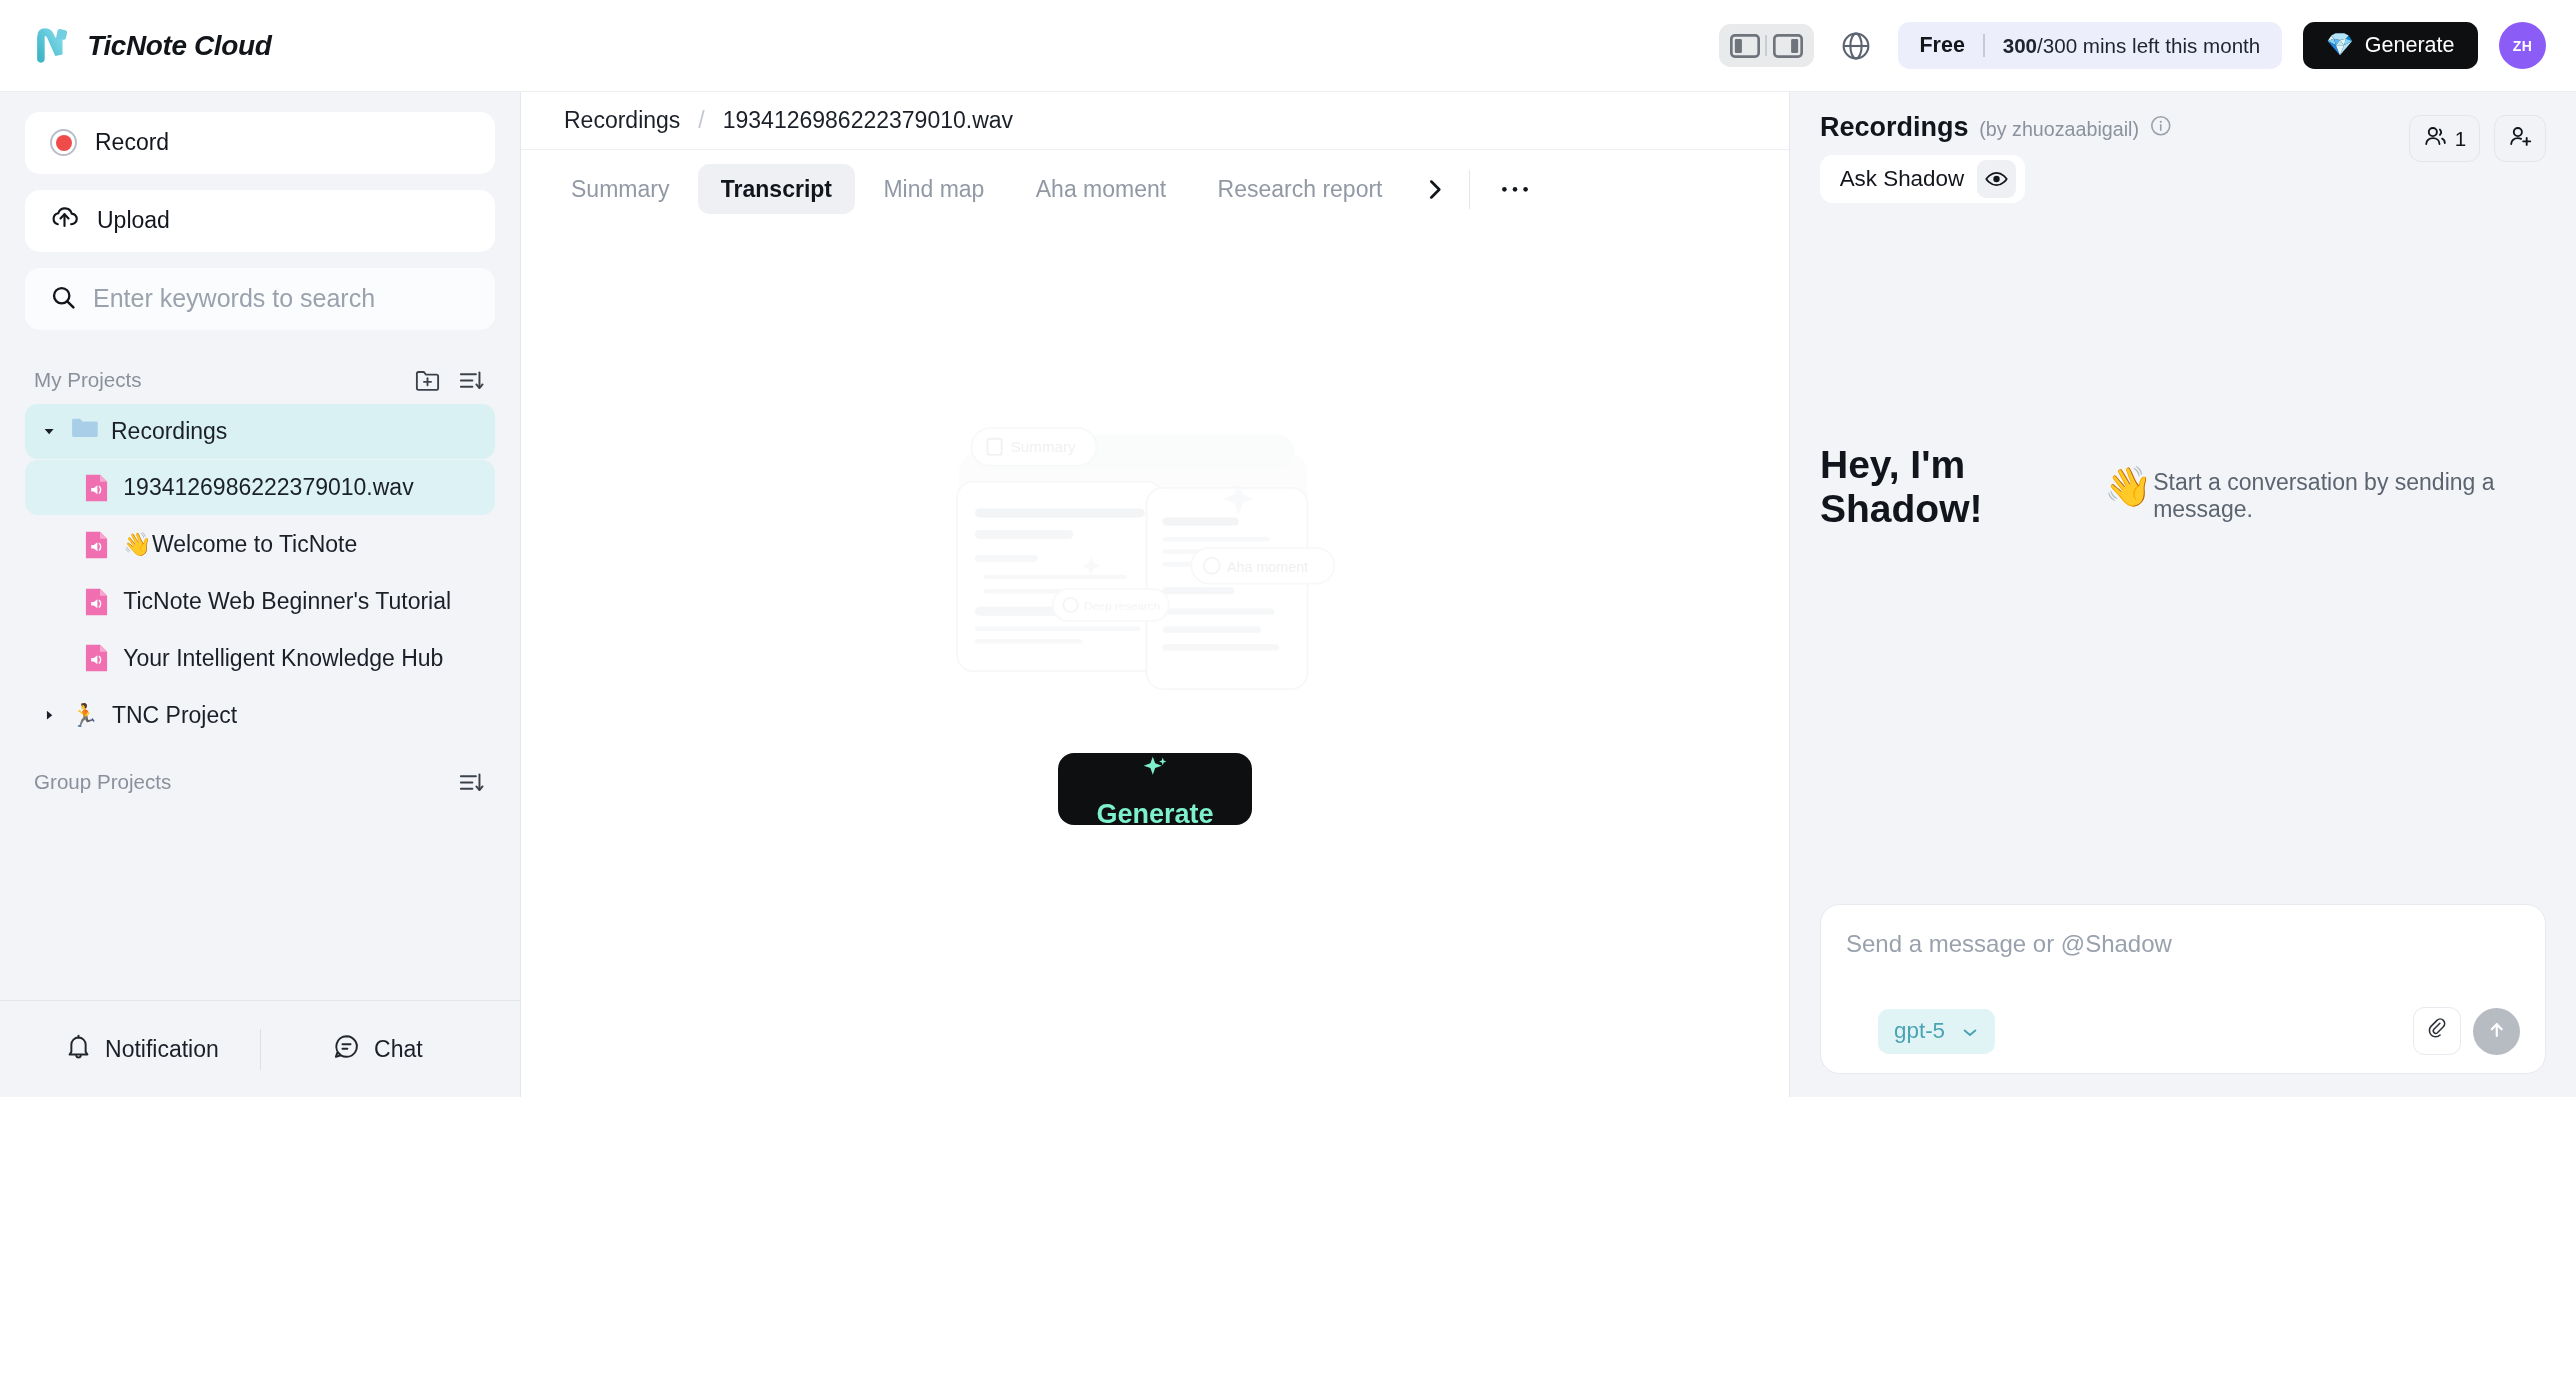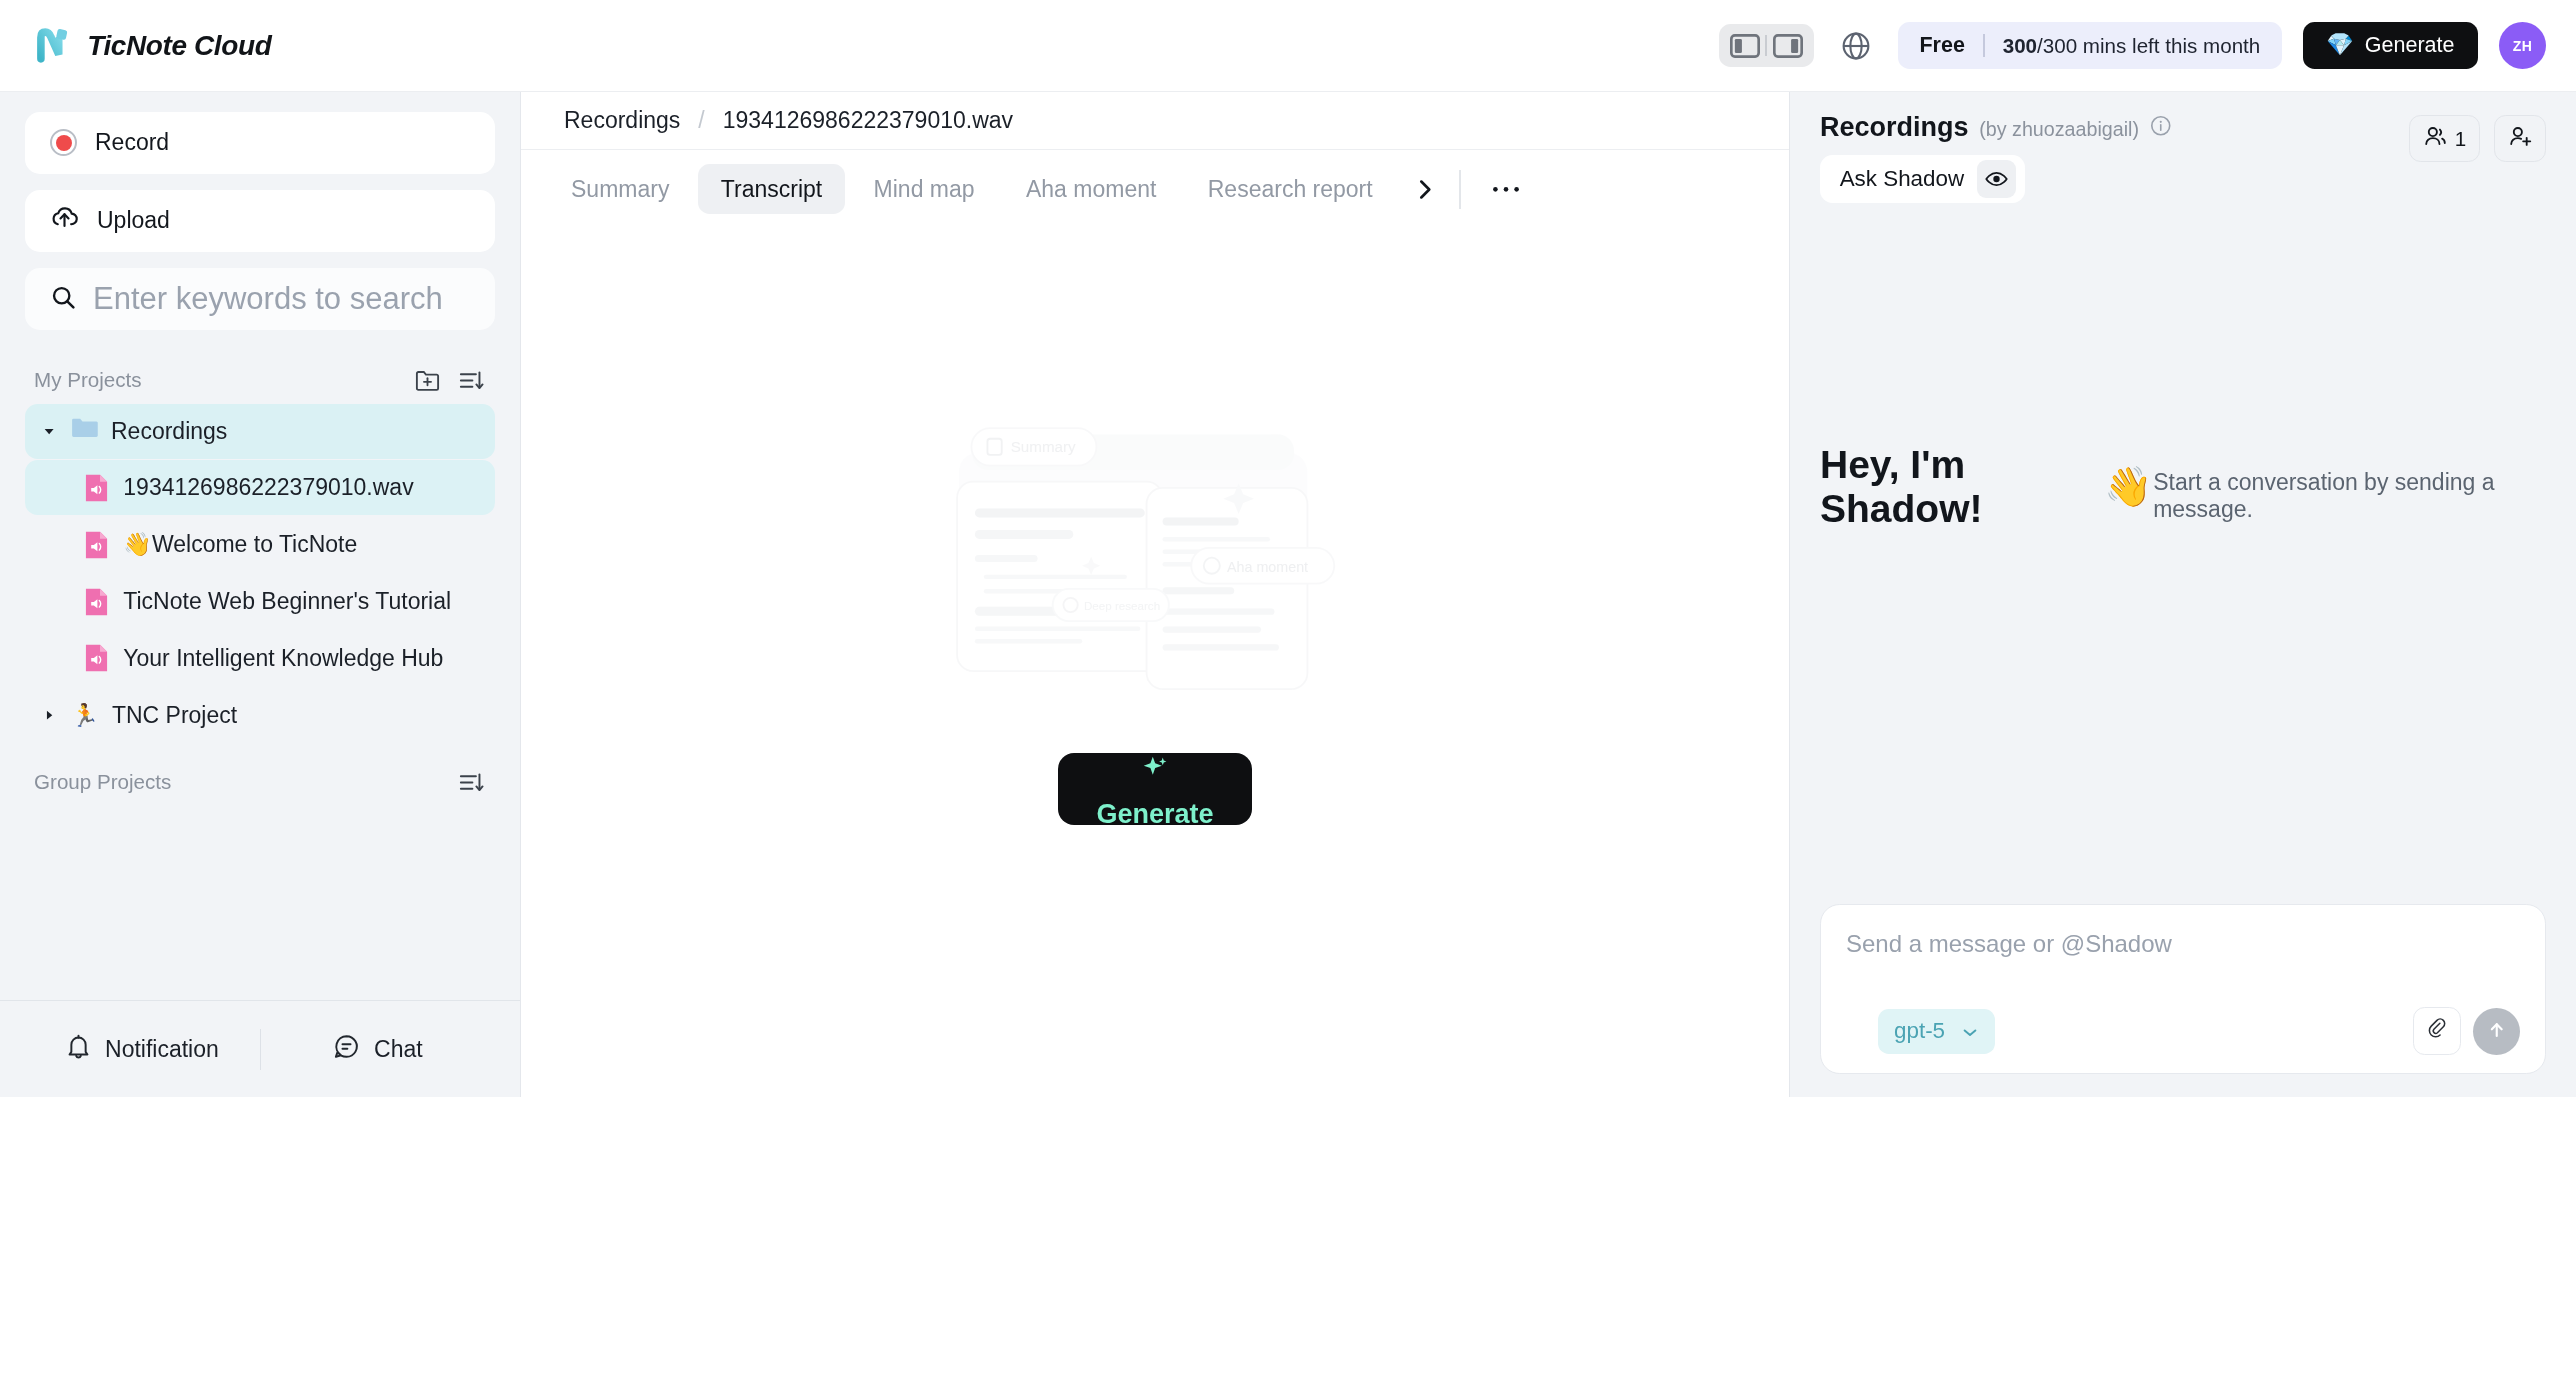--- a/index.html
+++ b/index.html
@@ -85,21 +85,21 @@
   }
   .rec-dot i { width: 16px; height: 16px; border-radius: 50%; background: #ef4b4b; display: block; }
 
   .search-box {
     height: 62px; background: #fbfcfd; border-radius: 15px;
     display: flex; align-items: center; gap: 16px;
     padding: 0 25px; margin-bottom: 27px; cursor: text;
   }
   .search-box input {
     border: none; outline: none; background: transparent;
-    font-size: 31px; color: #1f2430; width: 100%;
+    font-size: 25px; color: #1f2430; width: 100%;
     font-family: inherit;
   }
   .search-box input::placeholder { color: #9aa2ae; }
 
   .section-head {
     display: flex; align-items: center;
     height: 47px; padding: 0 10.7px 0 9px;
   }
   .section-title { font-size: 20.6px; color: #8a919c; flex: 1 1 auto; }
   .section-actions { display: flex; align-items: center; gap: 19.7px; }
@@ -153,21 +153,21 @@
     height: 79px; flex: 0 0 79px;
     border-top: 0.9px solid #eceef1;
     display: flex; align-items: center;
     padding: 0 34px 0 27px; gap: 5.4px;
   }
   .tab {
     padding: 0 23px; height: 50px; line-height: 50px;
     border-radius: 11.6px; font-size: 23px; color: #9299a4; cursor: pointer;
     white-space: nowrap;
   }
-  .tab.active { background: #eef0f3; color: #12161c; font-weight: 400; }
+  .tab.active { background: #eef0f3; color: #12161c; font-weight: 700; }
   .tabs-next { width: 47px; height: 47px; display: flex; align-items: center; justify-content: center; cursor: pointer; }
   .tabs-vdiv { width: 1.8px; height: 39px; background: #e3e6ea; margin: 0 16px 0 5.4px; }
   .tabs-more { width: 47px; height: 47px; display: flex; align-items: center; justify-content: center; cursor: pointer; }
 
   .main-empty {
     flex: 1 1 auto; min-height: 0;
     display: flex; flex-direction: column; align-items: center; justify-content: center;
     gap: 0;
     padding-bottom: 98px;
   }

